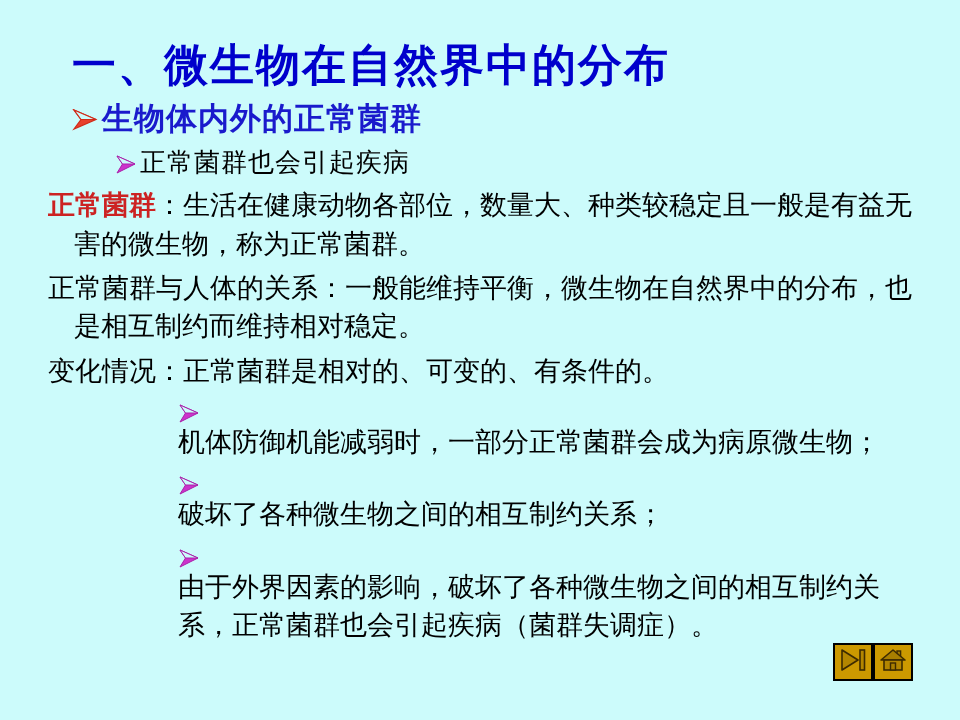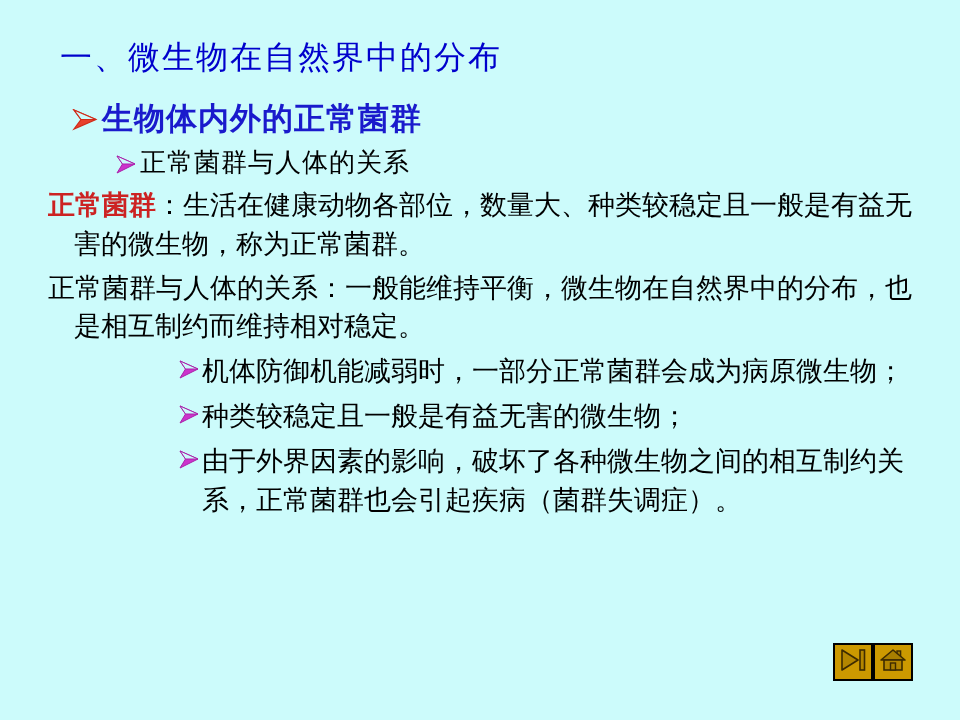--- a/index.html
+++ b/index.html
@@ -17,24 +17,24 @@
     position: relative;
     width: 960px;
     height: 720px;
     background: #ccfbfb;
     box-sizing: border-box;
   }
 
   
   .slide-title {
     position: absolute;
-    left: 60px;
+    left: 72px;
     top: 36px;
-    font-size: 32px;
-    font-weight: normal;
+    font-size: 44px;
+    font-weight: bold;
     color: #0000cc;
     letter-spacing: 2px;
     white-space: nowrap;
     font-family: "DejaVu Serif", serif;
   }
 
   
   .body-block {
     position: absolute;
     left: 0;
@@ -101,20 +101,21 @@
   .para .hi {
     color: #cc2222;
     font-weight: bold;
   }
 
   
   .lvl3 {
     margin-left: 178px;
     margin-right: 40px;
     margin-bottom: 7px;
+    flex-direction: column;
   }
   .lvl3 .arrow { margin-top: 8px; margin-right: 2px; flex: 0 0 auto; }
   .lvl3 .txt {
     font-size: 27px;
     color: #000000;
     font-family: "DejaVu Serif", serif;
     line-height: 1.42;
   }
 
   
@@ -156,50 +157,53 @@
       <span class="txt">生物体内外的正常菌群</span>
     </div>
 
     <div class="row lvl2">
       <span class="arrow">
         <svg width="22" height="19" viewBox="0 0 22 19">
           <path d="M2 1 L20 9 L2 18 L7.5 9 Z" fill="#cc33cc" stroke="#aa22aa" stroke-width="1"></path>
           <path d="M2 1 L20 9 L7.5 9 Z" fill="#ccfbfb" stroke="#aa22aa" stroke-width="1"></path>
         </svg>
       </span>
-      <span class="txt">正常菌群与人体的关系</span>
+      <span class="txt">正常菌群也会引起疾病</span>
     </div>
 
     <div class="para">
       <span class="hi">正常菌群</span><span>：生活在健康动物各部位，数量大、种类较稳定且一般是有益无害的微生物，称为正常菌群。</span>
     </div>
 
     <div class="para">
       <span>正常菌群与人体的关系：一般能维持平衡，微生物在自然界中的分布，也是相互制约而维持相对稳定。</span>
     </div>
 
+    <div class="para">
+      <span>变化情况：正常菌群是相对的、可变的、有条件的。</span>
+    </div>
 
     <div class="row lvl3">
       <span class="arrow">
         <svg width="22" height="19" viewBox="0 0 22 19">
           <path d="M2 1 L20 9 L2 18 L7.5 9 Z" fill="#cc33cc" stroke="#aa22aa" stroke-width="1"></path>
           <path d="M2 1 L20 9 L7.5 9 Z" fill="#ccfbfb" stroke="#aa22aa" stroke-width="1"></path>
         </svg>
       </span>
       <span class="txt">机体防御机能减弱时，一部分正常菌群会成为病原微生物；</span>
     </div>
 
     <div class="row lvl3">
       <span class="arrow">
         <svg width="22" height="19" viewBox="0 0 22 19">
           <path d="M2 1 L20 9 L2 18 L7.5 9 Z" fill="#cc33cc" stroke="#aa22aa" stroke-width="1"></path>
           <path d="M2 1 L20 9 L7.5 9 Z" fill="#ccfbfb" stroke="#aa22aa" stroke-width="1"></path>
         </svg>
       </span>
-      <span class="txt">种类较稳定且一般是有益无害的微生物；</span>
+      <span class="txt">破坏了各种微生物之间的相互制约关系；</span>
     </div>
 
     <div class="row lvl3">
       <span class="arrow">
         <svg width="22" height="19" viewBox="0 0 22 19">
           <path d="M2 1 L20 9 L2 18 L7.5 9 Z" fill="#cc33cc" stroke="#aa22aa" stroke-width="1"></path>
           <path d="M2 1 L20 9 L7.5 9 Z" fill="#ccfbfb" stroke="#aa22aa" stroke-width="1"></path>
         </svg>
       </span>
       <span class="txt">由于外界因素的影响，破坏了各种微生物之间的相互制约关系，正常菌群也会引起疾病（菌群失调症）。</span>

